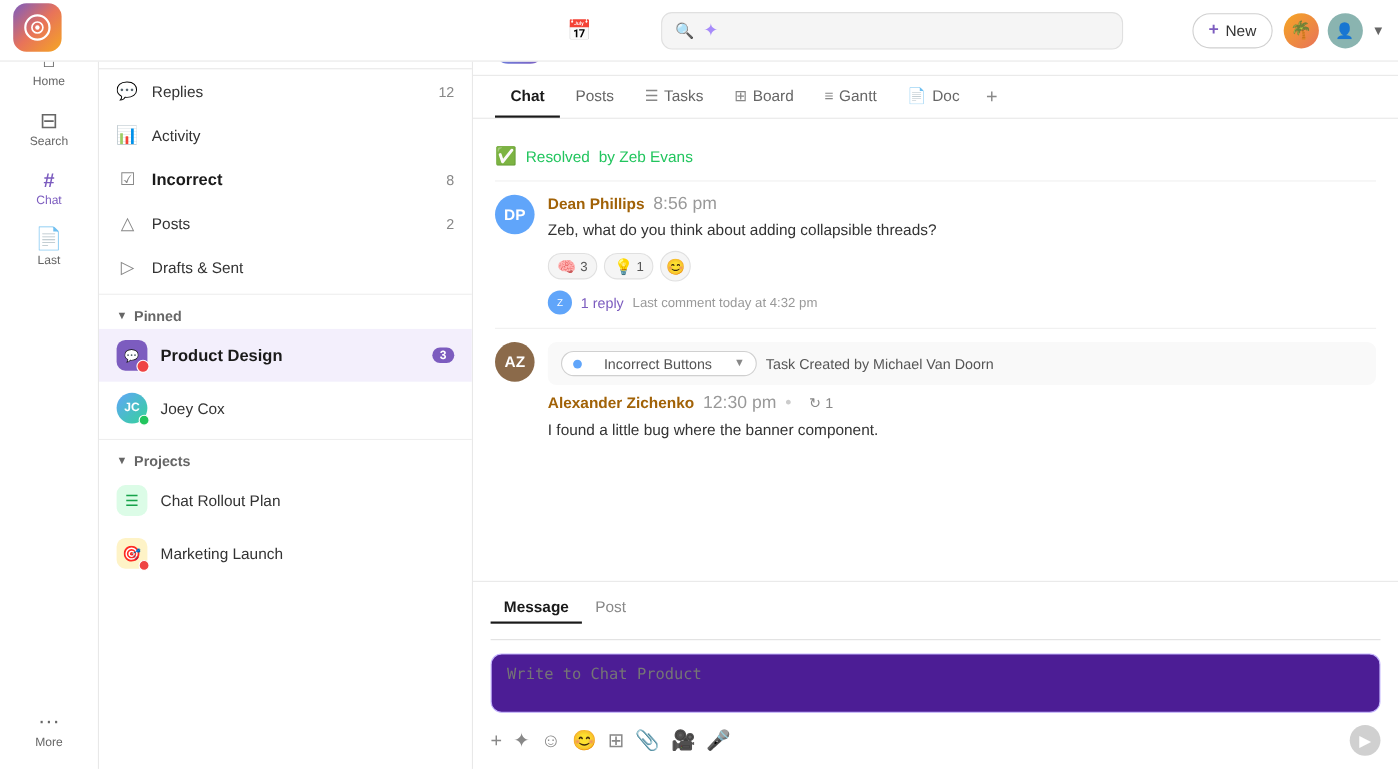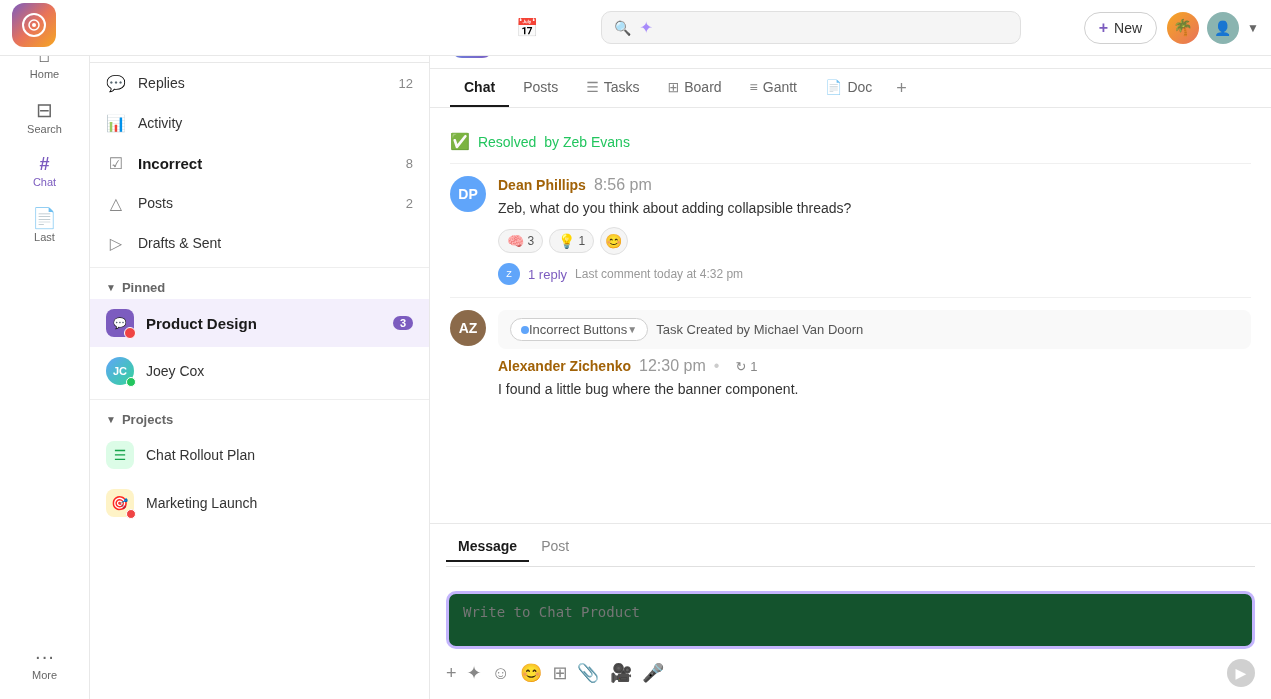--- a/index.html
+++ b/index.html
@@ -183,43 +183,43 @@
     .thread-text { font-size: 13px; color: #7c5cbf; font-weight: 500; }
     .thread-meta { font-size: 12px; color: #999; }
 
     
     .task-banner {
       display: flex; align-items: center; gap: 8px;
       padding: 8px 12px; background: #f9f9f9; border-radius: 8px;
       margin-bottom: 8px;
     }
     .task-status-pill {
-      display: flex; align-items: center; gap: 0;
+      display: flex; align-items: center; gap: 20px;
       background: #fff; border: 1px solid #d0d0d0; border-radius: 20px;
       padding: 3px 10px; font-size: 13px; color: #555; cursor: pointer;
     }
     .task-status-dot { width: 8px; height: 8px; border-radius: 50%; background: #60a5fa; }
     .task-status-arrow { font-size: 10px; color: #888; }
     .task-label { font-size: 13px; color: #555; }
 
     
     .msg-synced { display: flex; align-items: center; gap: 4px; color: #888; font-size: 13px; margin-left: 8px; }
 
     
     .input-area {
       border-top: 1px solid #e8e8e8; padding: 0 16px 12px;
       background: #fff;
     }
-    .input-tabs { display: flex; gap: 0; padding: 8px 0 4px; border-bottom: 1px solid #e0e0e0; margin-bottom: 24px; }
+    .input-tabs { display: flex; gap: 0; padding: 8px 0 14px; border-bottom: 1px solid #e0e0e0; margin-bottom: 12px; }
     .input-tab { padding: 6px 12px; font-size: 14px; color: #888; cursor: pointer; border-bottom: 2px solid transparent; }
     .input-tab.active { color: #1a1a1a; font-weight: 600; border-bottom-color: #1a1a1a; }
     .input-field {
-      width: 100%; border: 3px solid #c4b5fd; border-radius: 10px;
+      width: 100%; border: 1px solid #c4b5fd; border-radius: 10px;
       padding: 10px 14px; font-size: 14px; color: #999;
-      resize: none; outline: none; background: #14532d; min-height: 44px;
+      resize: none; outline: none; background: #4c1d95; min-height: 44px;
     }
     .input-toolbar { display: flex; align-items: center; gap: 10px; padding: 6px 0 0; }
     .toolbar-icon { font-size: 18px; color: #888; cursor: pointer; }
     .toolbar-spacer { flex: 1; }
     .send-btn { width: 28px; height: 28px; border-radius: 50%; background: #d0d0d0; border: none; display: flex; align-items: center; justify-content: center; color: #fff; font-size: 14px; cursor: pointer; }
     .topbar-wrap { position: absolute; top: 0; left: 0; width: 1271px; z-index: 20; display: flex; align-items: center; height: 56px; background: #fff; border-bottom: 1px solid #e8e8e8; padding: 0 12px; gap: 10px; }
 
     .full-wrap { width: 1271px; height: 699px; overflow: hidden; background: #fff; display: flex; flex-direction: column; }
     .content-row { display: flex; flex: 1; overflow: hidden; }
   </style>

